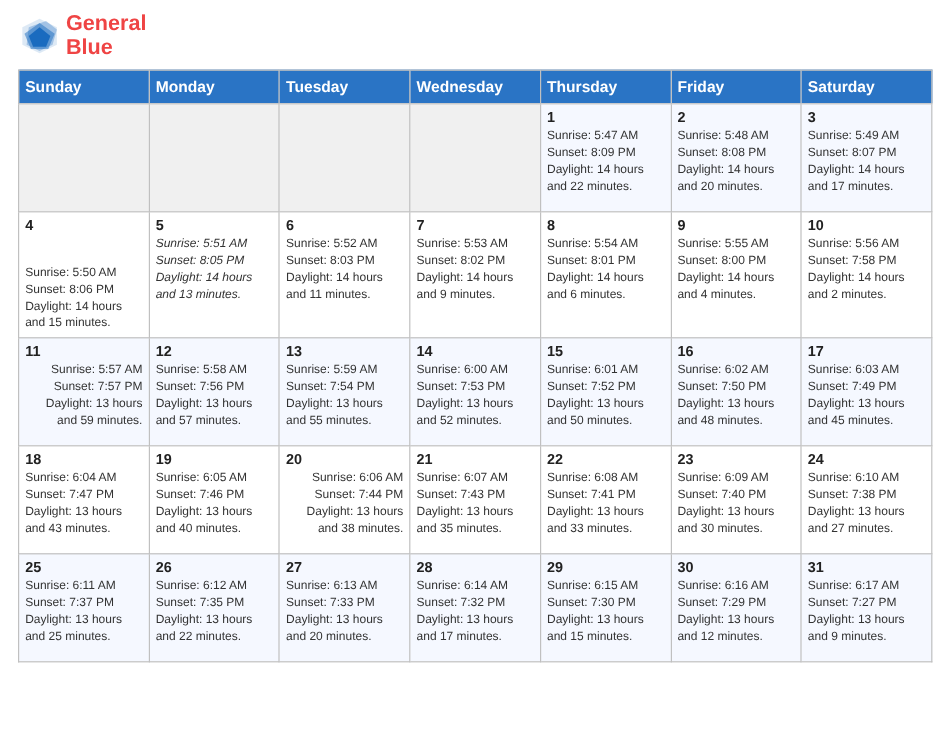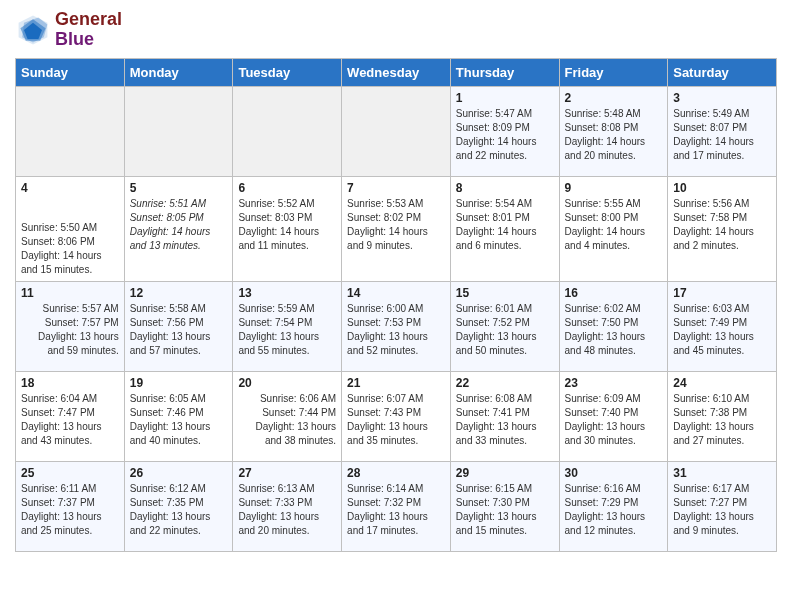--- a/index.html
+++ b/index.html
@@ -19,22 +19,22 @@
     .logo {
       display: flex;
       align-items: center;
       gap: 4px;
     }
     .logo-text {
       font-size: 18px;
       font-weight: bold;
       line-height: 1.1;
     }
-    .logo-text .general { color: #7f1d1d; }
-    .logo-text .blue { color: #701a75; }
+    .logo-text .general { color: #ef4444; }
+    .logo-text .blue { color: #ef4444; }
     .logo-icon {
       width: 36px;
       height: 36px;
     }
     .title-block {
       text-align: right;
     }
     .month-year {
       font-size: 36px;
       font-weight: bold;

